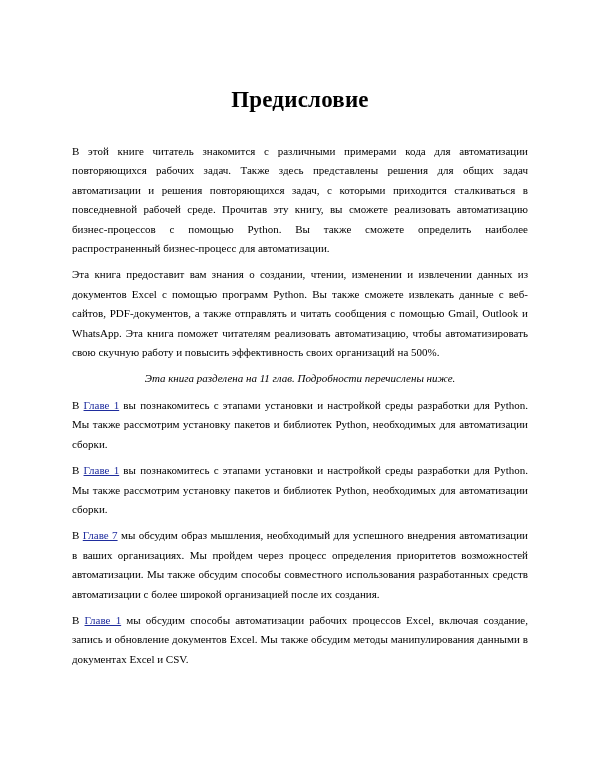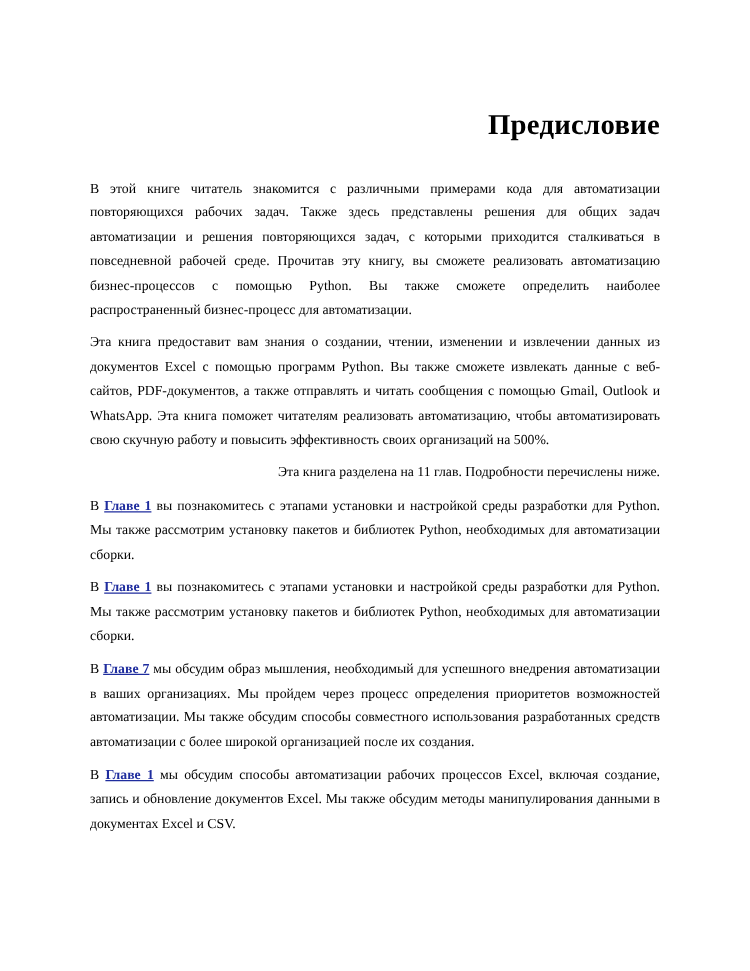--- a/index.html
+++ b/index.html
@@ -24,21 +24,21 @@
   }
   .content {
     position: absolute;
     left: 72px;
     top: 0;
     width: 456px;
   }
   .doc-title {
     margin: 0;
     padding: 0;
-    text-align: right;
+    text-align: center;
     font-weight: bold;
     font-size: 23px;
     line-height: 28px;
     letter-spacing: 0.2px;
     padding-top: 86px;
     color: #000000;
   }
   .para {
     margin: 0;
     padding: 0;
@@ -49,25 +49,26 @@
     color: #000000;
     hyphens: none;
   }
   .para + .para {
     margin-top: 7px;
   }
   .para-first {
     margin-top: 28px;
   }
   .para-italic {
-    text-align: right;
+    font-style: italic;
+    text-align: center;
   }
   .chapter-link {
     color: #1f2d9e;
-    font-weight: bold;
+    font-weight: normal;
     text-decoration: underline;
     text-underline-offset: 1px;
     cursor: pointer;
   }
 </style>
 </head>
 <body>
 
 <div class="page">
   <div class="content">

